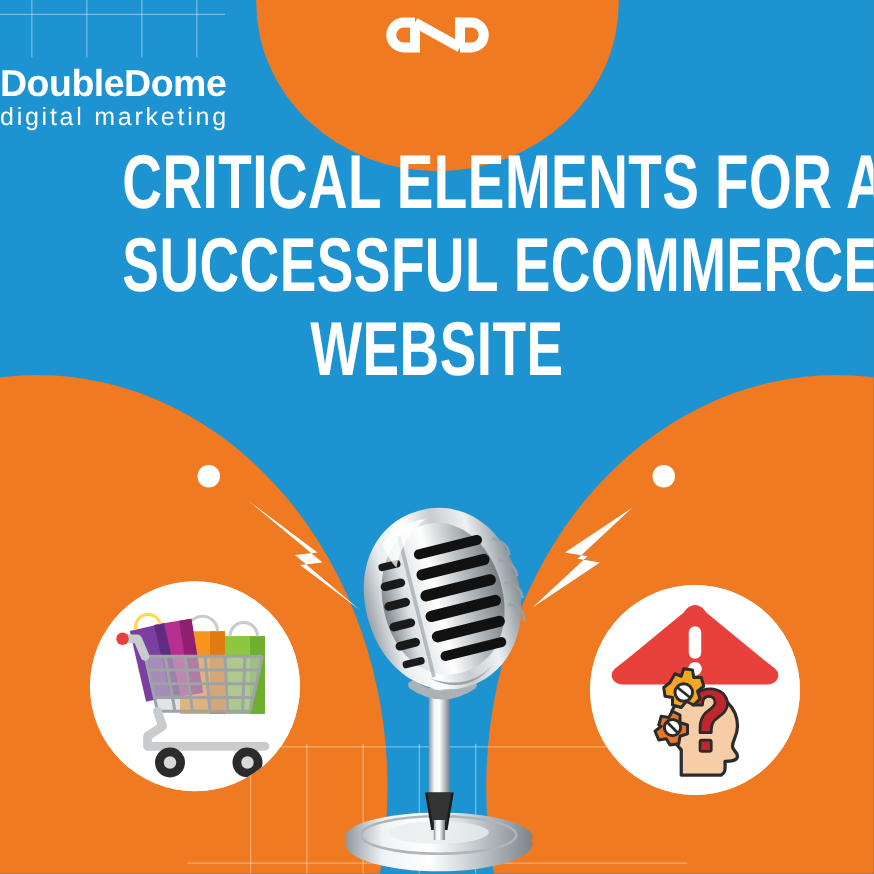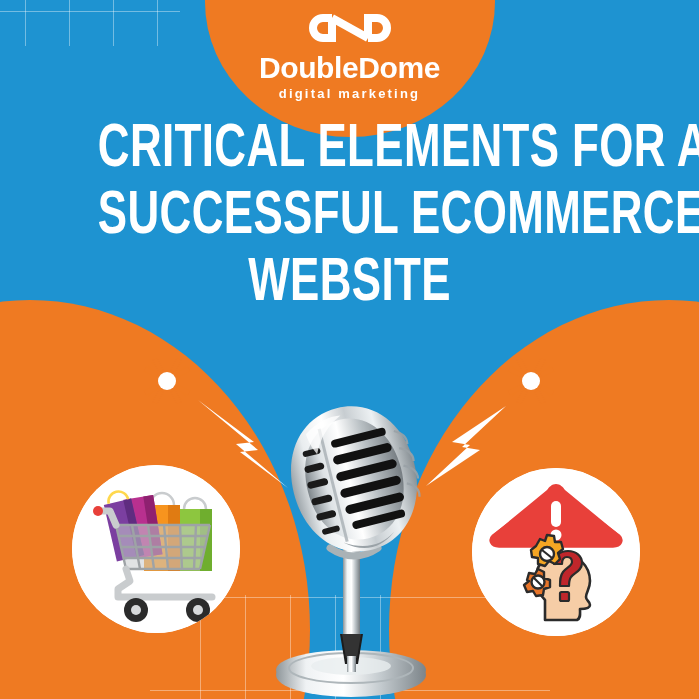--- a/index.html
+++ b/index.html
@@ -29,32 +29,32 @@
   }
 
   
   .grid{position:absolute;pointer-events:none;}
   .grid i{position:absolute;background:rgba(255,255,255,.38);display:block;}
   .grid i.v{width:1px;}
   .grid i.h{height:1px;}
 
   
   .logo-wrap{
-    position:absolute;left:0;right:0;top:6px;text-align:center;z-index:6;
+    position:absolute;left:0;right:0;top:6px;z-index:6;
   }
   .logo-mark{
     width:96px;height:44px;margin:0 auto 2px auto;display:block;
   }
   .logo-name{
     color:#ffffff;font-size:30px;font-weight:bold;letter-spacing:-.4px;
     line-height:32px;
   }
   .logo-tag{
-    color:#ffffff;font-size:13px;letter-spacing:2.2px;line-height:20px;
-    font-weight:bold;
+    color:#ffffff;font-size:20px;letter-spacing:2.2px;line-height:20px;
+    font-weight:normal;
   }
 
   
   .headline{
     position:absolute;left:0;right:0;top:112px;z-index:6;
     text-align:center;color:#fff;
     font-family:"Liberation Sans Narrow","Liberation Sans",sans-serif;
     font-weight:bold;
     font-size:61px;line-height:67px;
     letter-spacing:.5px;

